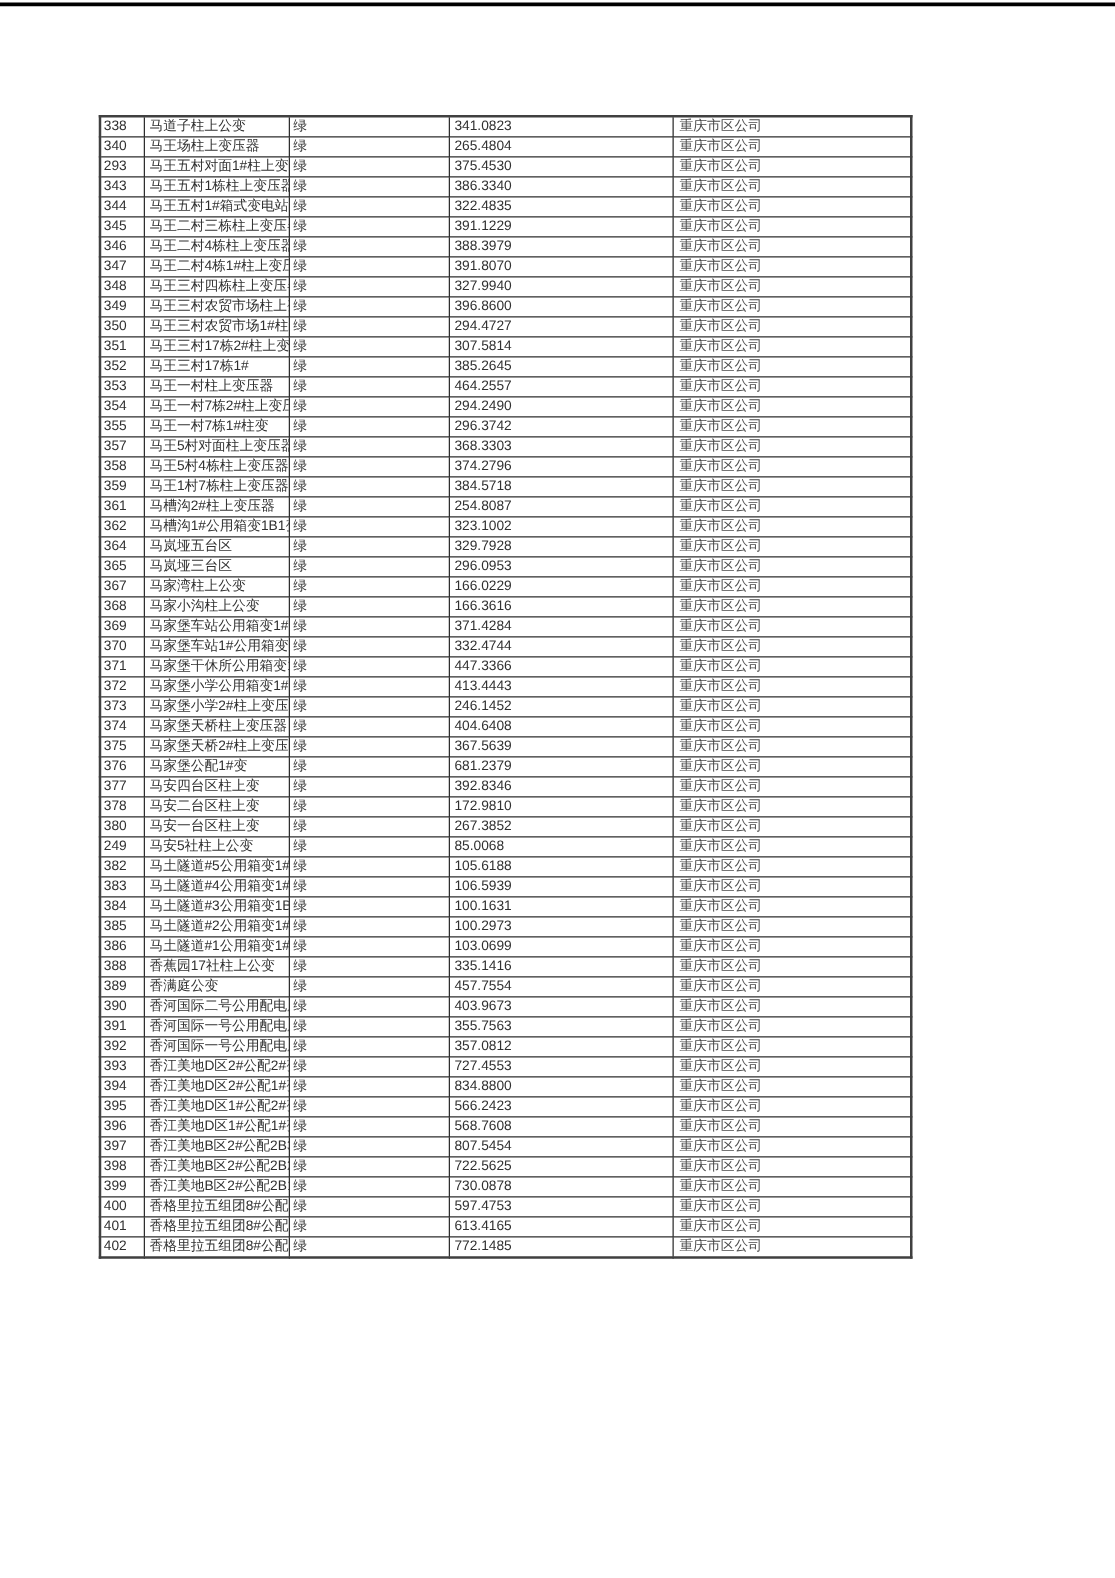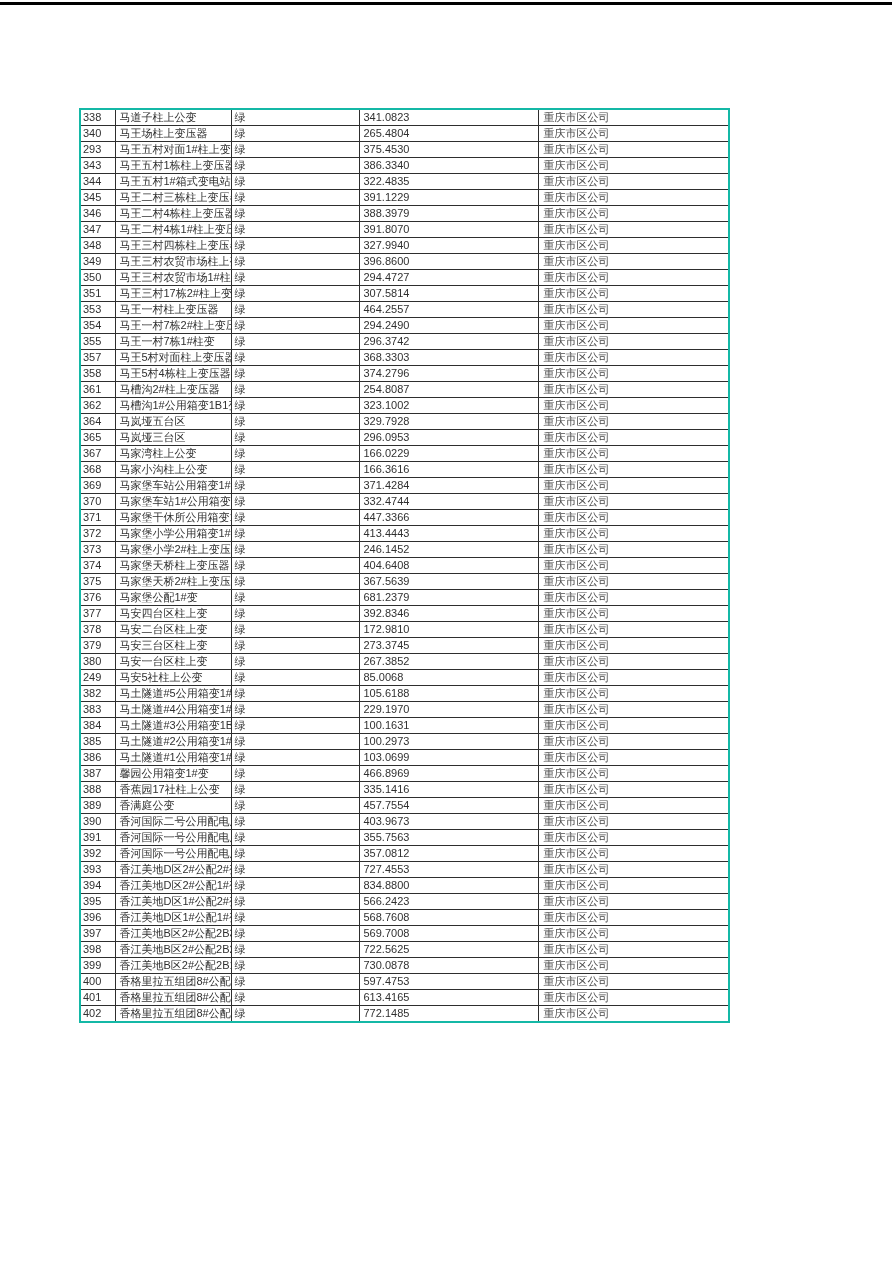--- a/index.html
+++ b/index.html
@@ -9,25 +9,25 @@
     position:relative;
     font-family:"Liberation Sans", sans-serif;
     overflow:hidden;
   }
   .top-rule {
     position:absolute; top:2px; left:0;
     width:892px; height:3px;
     background:#000000;
   }
   table.sheet {
-    position:absolute; left:79px; top:108px;
+    position:absolute; left:79px; top:92px;
     width:649px;
     border-collapse:collapse;
     table-layout:fixed;
-    border:2px solid #14b8a6;
+    border:2px solid #404040;
   }
   table.sheet td {
     border:1px solid #2e2e2e;
     height:15px;
     line-height:15px;
     font-size:11px;
     color:#303030;
     padding:0 1px 0 3px;
     overflow:hidden;
     white-space:nowrap;
@@ -131,20 +131,27 @@
         <td class="c-company">重庆市区公司</td>
       </tr>
       <tr>
         <td class="c-no">351</td>
         <td class="c-name">马王三村17栋2#柱上变压器</td>
         <td class="c-status">绿</td>
         <td class="c-value">307.5814</td>
         <td class="c-company">重庆市区公司</td>
       </tr>
       <tr>
+        <td class="c-no">352</td>
+        <td class="c-name">马王三村17栋1#</td>
+        <td class="c-status">绿</td>
+        <td class="c-value">385.2645</td>
+        <td class="c-company">重庆市区公司</td>
+      </tr>
+      <tr>
         <td class="c-no">353</td>
         <td class="c-name">马王一村柱上变压器</td>
         <td class="c-status">绿</td>
         <td class="c-value">464.2557</td>
         <td class="c-company">重庆市区公司</td>
       </tr>
       <tr>
         <td class="c-no">354</td>
         <td class="c-name">马王一村7栋2#柱上变压器</td>
         <td class="c-status">绿</td>
@@ -166,20 +173,27 @@
         <td class="c-company">重庆市区公司</td>
       </tr>
       <tr>
         <td class="c-no">358</td>
         <td class="c-name">马王5村4栋柱上变压器</td>
         <td class="c-status">绿</td>
         <td class="c-value">374.2796</td>
         <td class="c-company">重庆市区公司</td>
       </tr>
       <tr>
+        <td class="c-no">359</td>
+        <td class="c-name">马王1村7栋柱上变压器</td>
+        <td class="c-status">绿</td>
+        <td class="c-value">384.5718</td>
+        <td class="c-company">重庆市区公司</td>
+      </tr>
+      <tr>
         <td class="c-no">361</td>
         <td class="c-name">马槽沟2#柱上变压器</td>
         <td class="c-status">绿</td>
         <td class="c-value">254.8087</td>
         <td class="c-company">重庆市区公司</td>
       </tr>
       <tr>
         <td class="c-no">362</td>
         <td class="c-name">马槽沟1#公用箱变1B1变</td>
         <td class="c-status">绿</td>
@@ -278,27 +292,20 @@
         <td class="c-company">重庆市区公司</td>
       </tr>
       <tr>
         <td class="c-no">378</td>
         <td class="c-name">马安二台区柱上变</td>
         <td class="c-status">绿</td>
         <td class="c-value">172.9810</td>
         <td class="c-company">重庆市区公司</td>
       </tr>
       <tr>
-        <td class="c-no">379</td>
-        <td class="c-name">马安三台区柱上变</td>
-        <td class="c-status">绿</td>
-        <td class="c-value">273.3745</td>
-        <td class="c-company">重庆市区公司</td>
-      </tr>
-      <tr>
         <td class="c-no">380</td>
         <td class="c-name">马安一台区柱上变</td>
         <td class="c-status">绿</td>
         <td class="c-value">267.3852</td>
         <td class="c-company">重庆市区公司</td>
       </tr>
       <tr>
         <td class="c-no">249</td>
         <td class="c-name">马安5社柱上公变</td>
         <td class="c-status">绿</td>
@@ -309,21 +316,21 @@
         <td class="c-no">382</td>
         <td class="c-name">马土隧道#5公用箱变1#变</td>
         <td class="c-status">绿</td>
         <td class="c-value">105.6188</td>
         <td class="c-company">重庆市区公司</td>
       </tr>
       <tr>
         <td class="c-no">383</td>
         <td class="c-name">马土隧道#4公用箱变1#变</td>
         <td class="c-status">绿</td>
-        <td class="c-value">229.1970</td>
+        <td class="c-value">106.5939</td>
         <td class="c-company">重庆市区公司</td>
       </tr>
       <tr>
         <td class="c-no">384</td>
         <td class="c-name">马土隧道#3公用箱变1B</td>
         <td class="c-status">绿</td>
         <td class="c-value">100.1631</td>
         <td class="c-company">重庆市区公司</td>
       </tr>
       <tr>
@@ -334,27 +341,20 @@
         <td class="c-company">重庆市区公司</td>
       </tr>
       <tr>
         <td class="c-no">386</td>
         <td class="c-name">马土隧道#1公用箱变1#变</td>
         <td class="c-status">绿</td>
         <td class="c-value">103.0699</td>
         <td class="c-company">重庆市区公司</td>
       </tr>
       <tr>
-        <td class="c-no">387</td>
-        <td class="c-name">馨园公用箱变1#变</td>
-        <td class="c-status">绿</td>
-        <td class="c-value">466.8969</td>
-        <td class="c-company">重庆市区公司</td>
-      </tr>
-      <tr>
         <td class="c-no">388</td>
         <td class="c-name">香蕉园17社柱上公变</td>
         <td class="c-status">绿</td>
         <td class="c-value">335.1416</td>
         <td class="c-company">重庆市区公司</td>
       </tr>
       <tr>
         <td class="c-no">389</td>
         <td class="c-name">香满庭公变</td>
         <td class="c-status">绿</td>
@@ -407,21 +407,21 @@
         <td class="c-no">396</td>
         <td class="c-name">香江美地D区1#公配1#变</td>
         <td class="c-status">绿</td>
         <td class="c-value">568.7608</td>
         <td class="c-company">重庆市区公司</td>
       </tr>
       <tr>
         <td class="c-no">397</td>
         <td class="c-name">香江美地B区2#公配2B3变</td>
         <td class="c-status">绿</td>
-        <td class="c-value">569.7008</td>
+        <td class="c-value">807.5454</td>
         <td class="c-company">重庆市区公司</td>
       </tr>
       <tr>
         <td class="c-no">398</td>
         <td class="c-name">香江美地B区2#公配2B2变</td>
         <td class="c-status">绿</td>
         <td class="c-value">722.5625</td>
         <td class="c-company">重庆市区公司</td>
       </tr>
       <tr>

